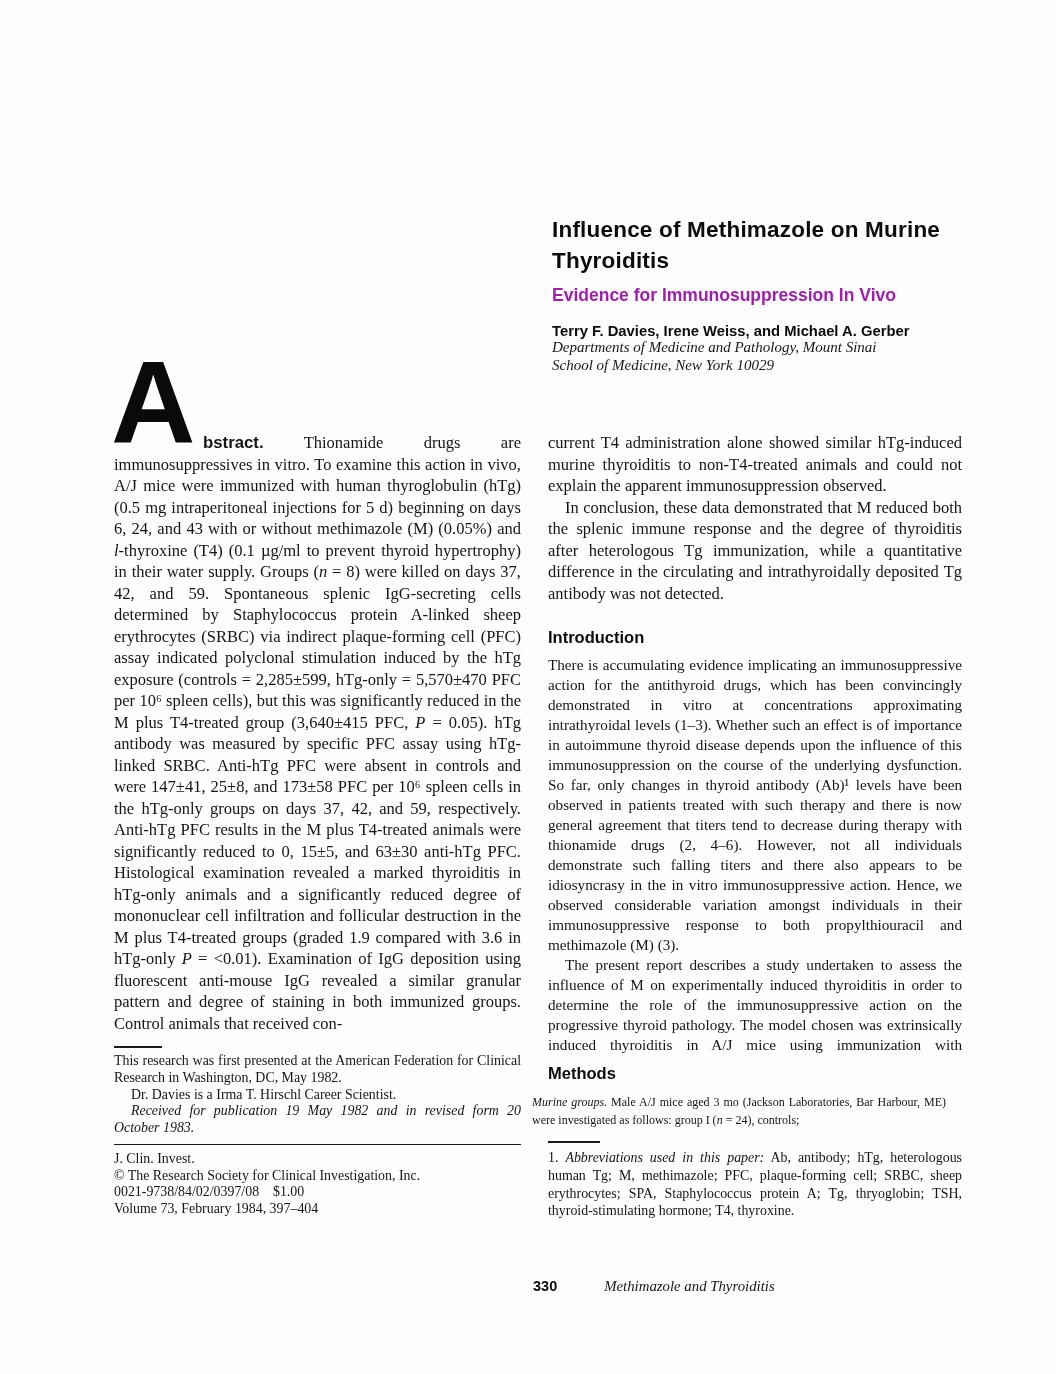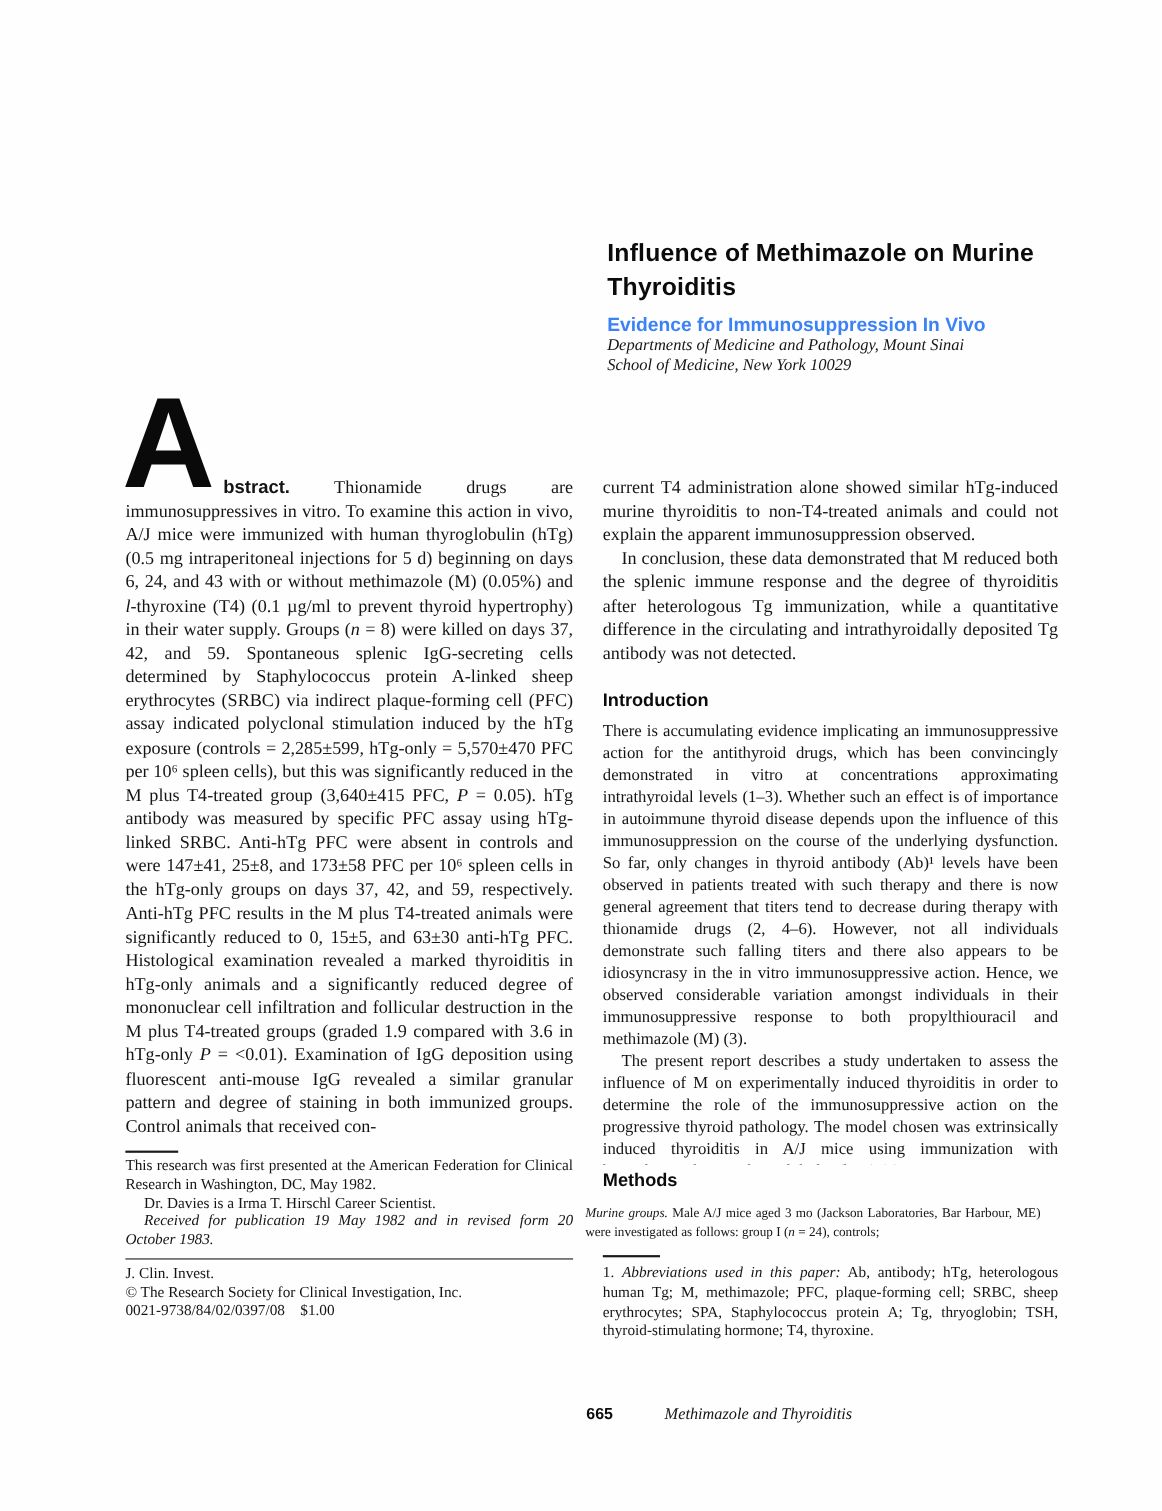--- a/index.html
+++ b/index.html
@@ -21,21 +21,21 @@
     font-size: 22.5px;
     line-height: 31px;
     color: #0b0b0b;
     letter-spacing: 0.2px;
   }
   .subtitle {
     margin-top: 9px;
     font-family: "Liberation Sans", sans-serif;
     font-weight: bold;
     font-size: 17.5px;
-    color: #3b82f6;
+    color: #a21caf;
   }
   .authors {
     margin-top: 17px;
     font-family: "Liberation Sans", sans-serif;
     font-weight: bold;
     font-size: 14.8px;
     color: #0b0b0b;
   }
   .affiliation-line {
     font-style: italic;
@@ -150,20 +150,21 @@
 </style>
 </head>
 <body>
 
 <div class="page">
 
   <div class="title-block">
     <div class="title-line">Influence of Methimazole on Murine</div>
     <div class="title-line">Thyroiditis</div>
     <div class="subtitle">Evidence for Immunosuppression In Vivo</div>
+    <div class="authors">Terry F. Davies, Irene Weiss, and Michael A. Gerber</div>
     <div class="affiliation-line">Departments of Medicine and Pathology, Mount Sinai</div>
     <div class="affiliation-line">School of Medicine, New York 10029</div>
   </div>
 
   <div class="dropcap">A</div>
   <div class="abstract-body">
     <p><span class="lead">bstract.</span><span> Thionamide drugs are immunosuppressives in vitro. To examine this action in vivo, A/J mice were immunized with human thyroglobulin (hTg) (0.5 mg intraperitoneal injections for 5 d) beginning on days 6, 24, and 43 with or without methimazole (M) (0.05%) and <i>l</i>-thyroxine (T4) (0.1 µg/ml to prevent thyroid hypertrophy) in their water supply. Groups (<i>n</i> = 8) were killed on days 37, 42, and 59. Spontaneous splenic IgG-secreting cells determined by Staphylococcus protein A-linked sheep erythrocytes (SRBC) via indirect plaque-forming cell (PFC) assay indicated polyclonal stimulation induced by the hTg exposure (controls = 2,285±599, hTg-only = 5,570±470 PFC per 10⁶ spleen cells), but this was significantly reduced in the M plus T4-treated group (3,640±415 PFC, <i>P</i> = 0.05). hTg antibody was measured by specific PFC assay using hTg-linked SRBC. Anti-hTg PFC were absent in controls and were 147±41, 25±8, and 173±58 PFC per 10⁶ spleen cells in the hTg-only groups on days 37, 42, and 59, respectively. Anti-hTg PFC results in the M plus T4-treated animals were significantly reduced to 0, 15±5, and 63±30 anti-hTg PFC. Histological examination revealed a marked thyroiditis in hTg-only animals and a significantly reduced degree of mononuclear cell infiltration and follicular destruction in the M plus T4-treated groups (graded 1.9 compared with 3.6 in hTg-only <i>P</i> = &lt;0.01). Examination of IgG deposition using fluorescent anti-mouse IgG revealed a similar granular pattern and degree of staining in both immunized groups. Control animals that received con-</span></p>
   </div>
 
   <div class="abstract-cont">
@@ -187,24 +188,25 @@
     <p>This research was first presented at the American Federation for Clinical Research in Washington, DC, May 1982.</p>
     <p class="indent">Dr. Davies is a Irma T. Hirschl Career Scientist.</p>
     <p class="indent italic">Received for publication 19 May 1982 and in revised form 20 October 1983.</p>
   </div>
 
   <div class="rule-long"></div>
   <div class="journal-block">
     <div>J. Clin. Invest.</div>
     <div>© The Research Society for Clinical Investigation, Inc.</div>
     <div>0021-9738/84/02/0397/08  $1.00</div>
+    <div>Volume 73, February 1984, 397–404</div>
   </div>
 
   <div class="rule-short" id="right-footnote-rule"></div>
   <div class="abbrev-footnote">
     <p>1. <i>Abbreviations used in this paper:</i> Ab, antibody; hTg, heterologous human Tg; M, methimazole; PFC, plaque-forming cell; SRBC, sheep erythrocytes; SPA, Staphylococcus protein A; Tg, thryoglobin; TSH, thyroid-stimulating hormone; T4, thyroxine.</p>
   </div>
 
   <div class="page-footer">
-    <span class="page-number">665</span><span class="running-title">Methimazole and Thyroiditis</span>
+    <span class="page-number">330</span><span class="running-title">Methimazole and Thyroiditis</span>
   </div>
 
 </div>
 
 </body></html>

